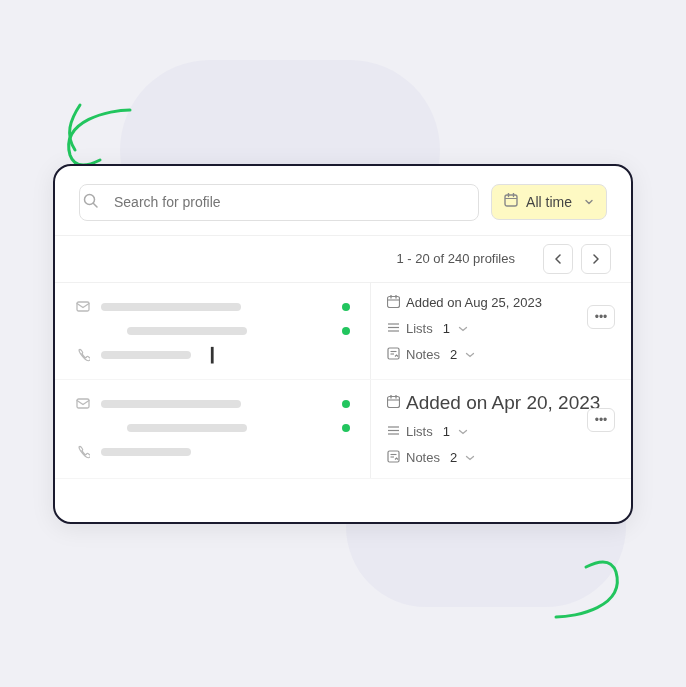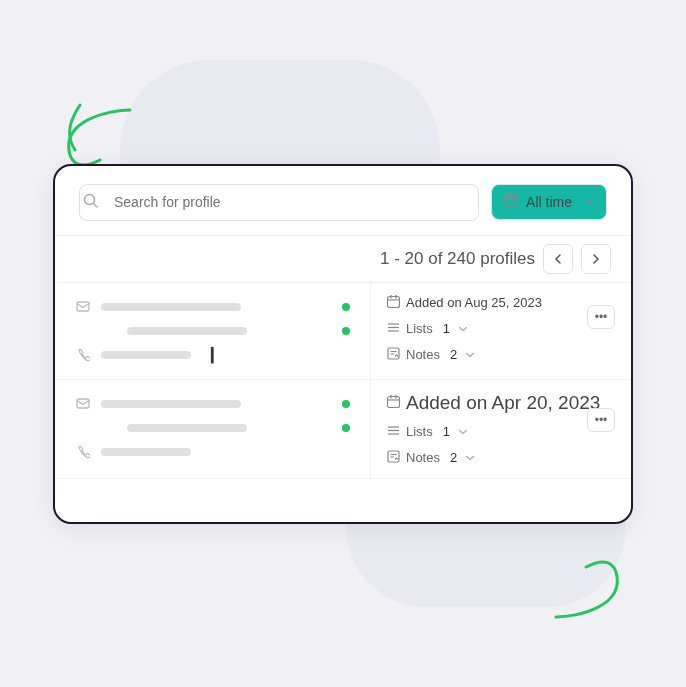--- a/index.html
+++ b/index.html
@@ -97,44 +97,44 @@
       width: 100%;
     }
 
     .date-filter {
       display: flex;
       align-items: center;
       gap: 8px;
       border: 1.5px solid #e0e0e0;
       border-radius: 8px;
       padding: 8px 12px;
-      background: #14b8a6;
+      background: #fef9c3;
       cursor: pointer;
       white-space: nowrap;
     }
 
     .date-filter-label {
       font-size: 14px;
       color: #444;
     }
 
     
     .pagination-row {
       display: flex;
       align-items: center;
       justify-content: flex-end;
       padding: 8px 20px;
       gap: 8px;
       border-bottom: 1px solid #f0f0f0;
     }
 
     .pagination-text {
-      font-size: 17px;
+      font-size: 13px;
       color: #555;
-      margin-right: 0;
+      margin-right: 20px;
     }
 
     .pagination-btn {
       width: 30px; height: 30px;
       border: 1.5px solid #e0e0e0;
       border-radius: 6px;
       background: #fff;
       display: flex; align-items: center; justify-content: center;
       cursor: pointer;
       font-size: 14px;

